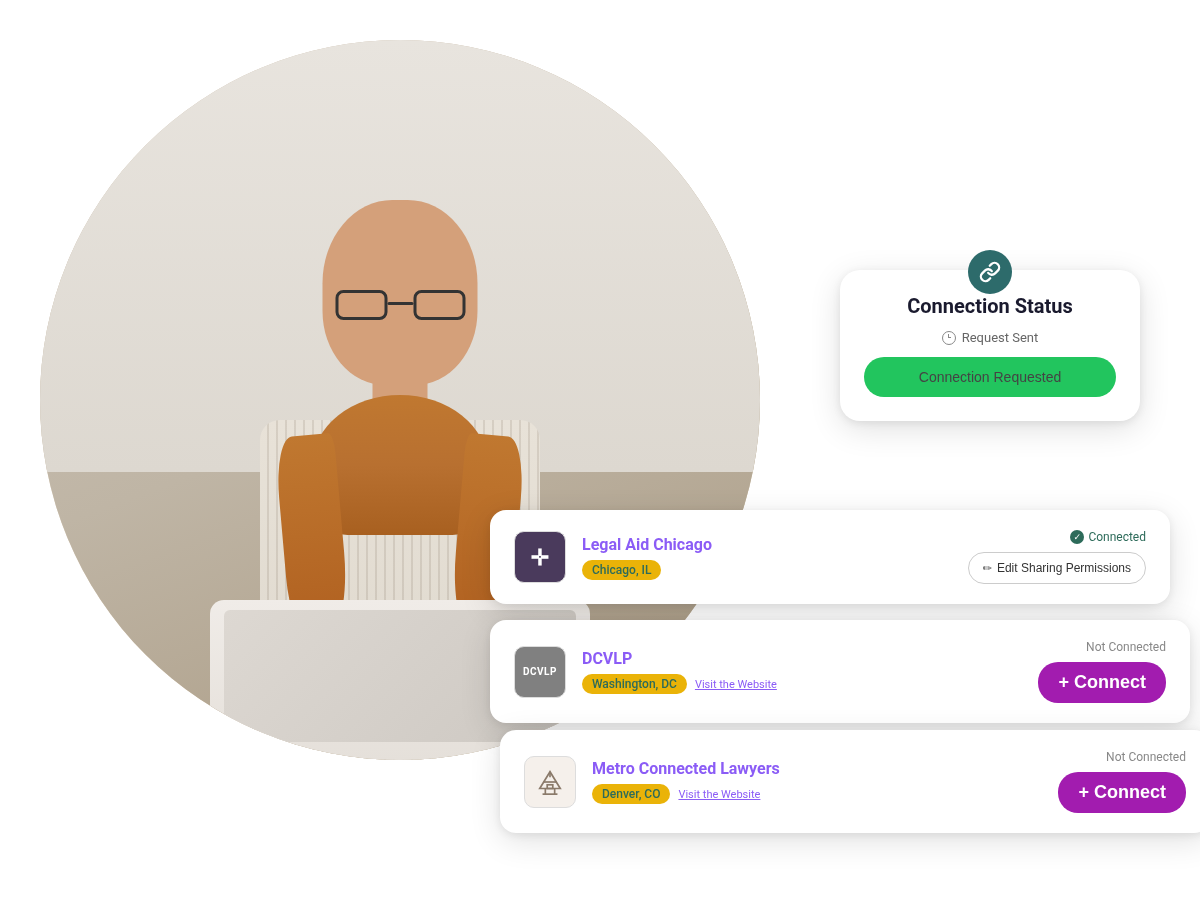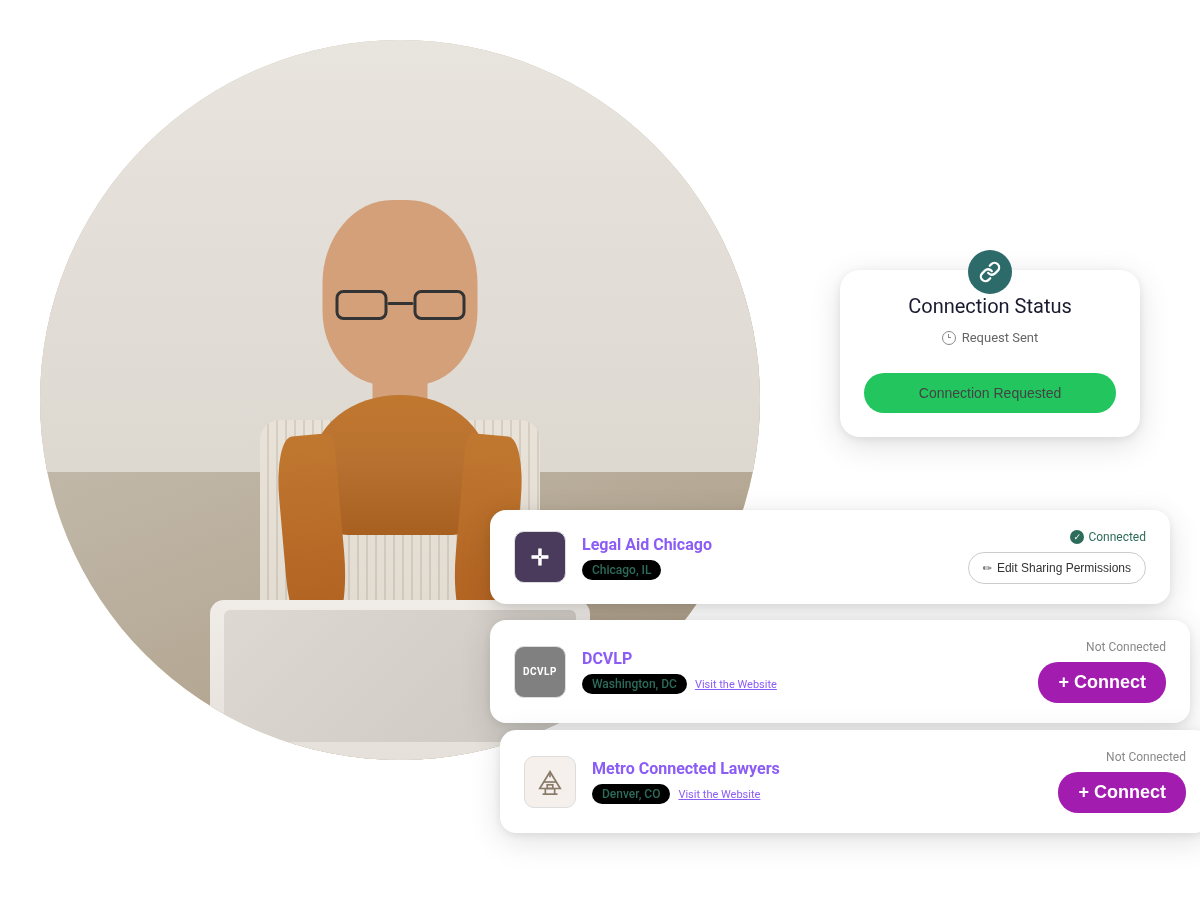--- a/index.html
+++ b/index.html
@@ -47,34 +47,34 @@
       border-radius: 50%;
       display: flex;
       align-items: center;
       justify-content: center;
       color: white;
       font-size: 18px;
     }
 
     .connection-status-title {
       font-size: 20px;
-      font-weight: 400;
+      font-weight: 700;
       color: #1a1a2e;
       text-align: center;
       margin-bottom: 12px;
     }
 
     .request-sent-row {
       display: flex;
       align-items: center;
       justify-content: center;
       gap: 6px;
       color: #666;
       font-size: 13px;
-      margin-bottom: 28px;
+      margin-bottom: 12px;
     }
 
     .clock-icon {
       width: 14px;
       height: 14px;
       border: 1.5px solid #888;
       border-radius: 50%;
       position: relative;
       display: inline-block;
       flex-shrink: 0;
@@ -167,21 +167,21 @@
     }
 
     .org-tags {
       display: flex;
       align-items: center;
       gap: 8px;
       flex-wrap: wrap;
     }
 
     .location-tag {
-      background: #000000;
+      background: #eab308;
       color: #2d6b5a;
       padding: 3px 10px;
       border-radius: 20px;
       font-size: 12px;
       font-weight: 500;
     }
 
     .website-link {
       color: #8b5cf6;
       font-size: 11px;

